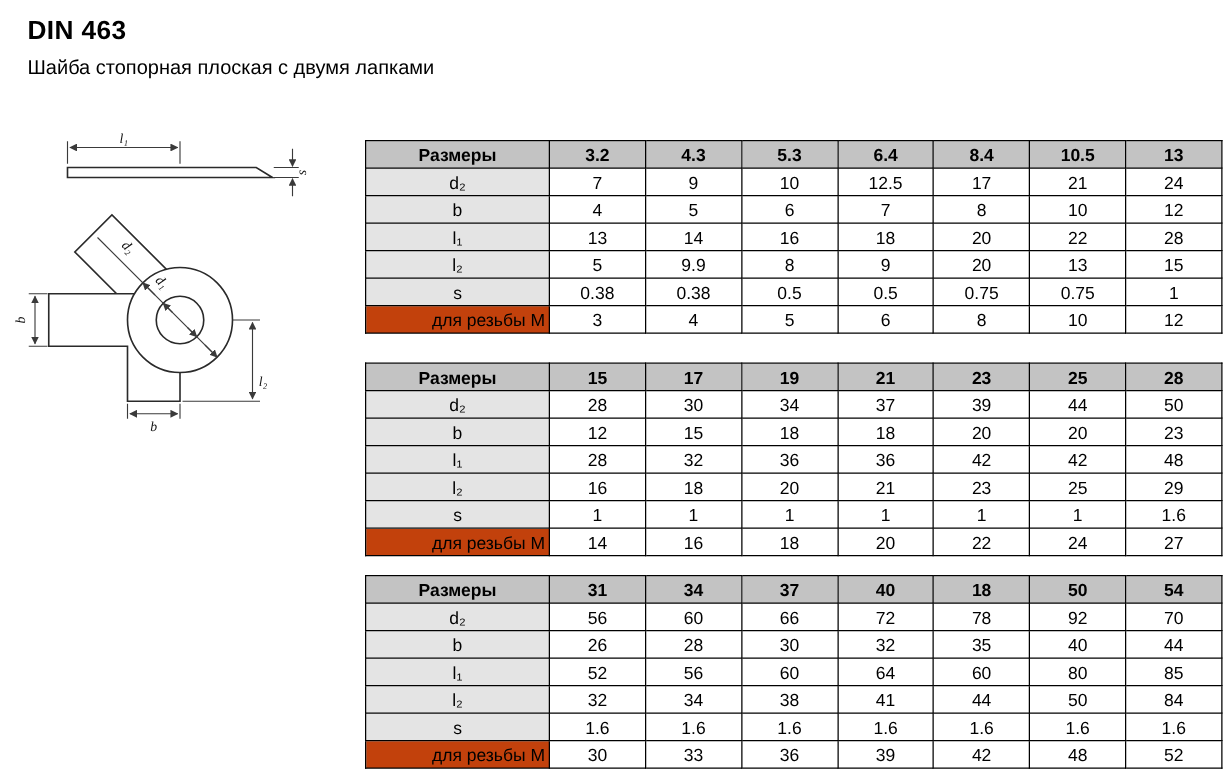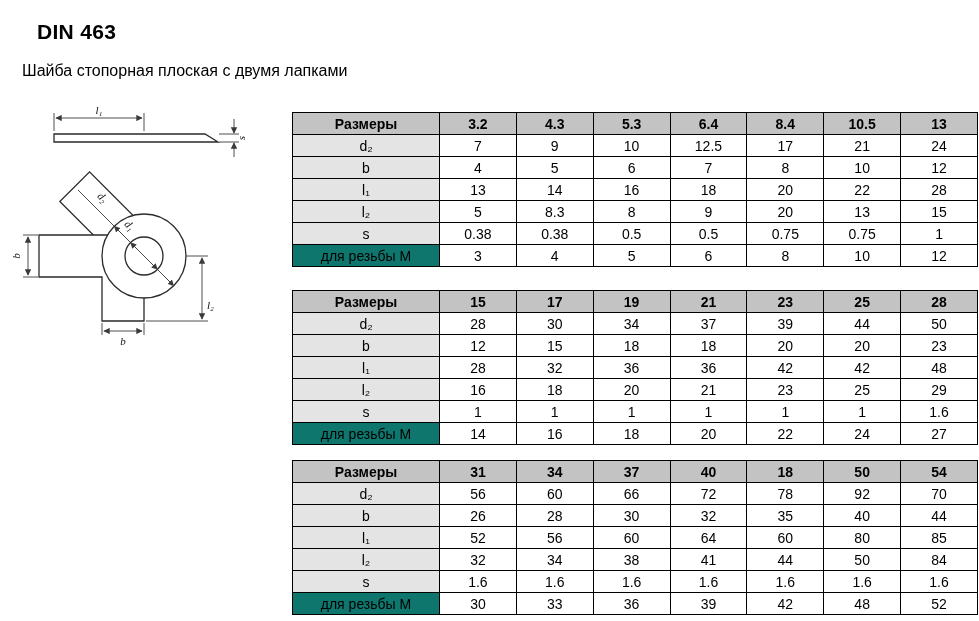--- a/index.html
+++ b/index.html
@@ -1,31 +1,31 @@
 <!DOCTYPE html>
 <html><head>
 <meta charset="utf-8">
 <style>
   html,body{margin:0;padding:0;background:#ffffff;}
   body{font-family:"Liberation Sans",sans-serif;color:#000;}
   .page{position:relative;width:979px;height:621px;background:#fff;overflow:hidden;}
-  .title{position:absolute;left:22px;top:20px;font-size:21px;font-weight:bold;letter-spacing:.3px;margin-left:15px;}
-  .subtitle{position:absolute;left:22px;top:62px;font-size:16px;}
+  .title{position:absolute;left:22px;top:13px;font-size:21px;font-weight:bold;letter-spacing:.3px;}
+  .subtitle{position:absolute;left:22px;top:46px;font-size:16px;}
   .drawing{position:absolute;left:12px;top:104px;}
 
   table.spec{position:absolute;left:292px;width:686px;border-collapse:collapse;table-layout:fixed;}
   .t0{top:112px;} .t1{top:290px;} .t2{top:460px;}
   table.spec th, table.spec td{
     border:1px solid #000;height:21px;padding:0 3px;text-align:center;
     font-size:14px;overflow:hidden;white-space:nowrap;
   }
   table.spec thead th{background:#c3c3c3;font-weight:bold;}
   table.spec th.label-col{width:140px;}
   table.spec td.label-col{background:#e4e4e4;}
-  table.spec td.label-col.last-label{background:#0f766e;}
+  table.spec td.label-col.last-label{background:#c2410c;text-align:right;}
 
   
   .shape *{fill:#ffffff;stroke:#2a2a2a;stroke-width:1.3;}
   .dim line{stroke:#3a3a3a;stroke-width:0.9;}
   .dim text{font-size:11px;font-style:italic;fill:#111;font-family:"Liberation Serif",serif;}
 </style>
 </head>
 <body>
 
 <div class="page">
@@ -138,21 +138,21 @@
           <td>14</td>
           <td>16</td>
           <td>18</td>
           <td>20</td>
           <td>22</td>
           <td>28</td>
         </tr>
         <tr>
           <td class="label-col">l₂</td>
           <td>5</td>
-          <td>8.3</td>
+          <td>9.9</td>
           <td>8</td>
           <td>9</td>
           <td>20</td>
           <td>13</td>
           <td>15</td>
         </tr>
         <tr>
           <td class="label-col">s</td>
           <td>0.38</td>
           <td>0.38</td>

